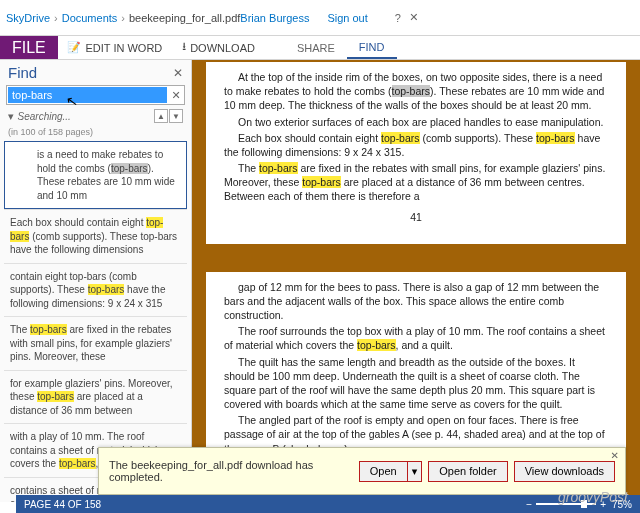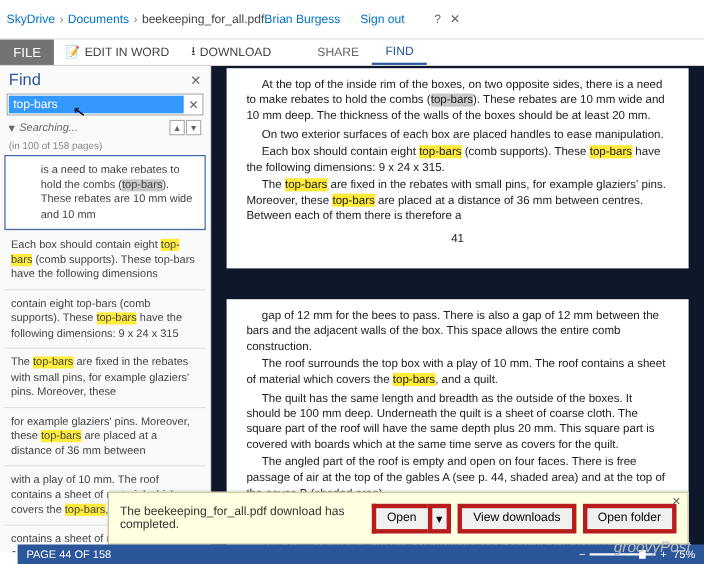--- a/index.html
+++ b/index.html
@@ -7,21 +7,21 @@
 
 .titlebar { height: 36px; background: #fff; border-bottom: 1px solid #d4d4d4; display: flex; align-items: center; padding: 12px 6px; color: #444; }
 .titlebar .bc { color: #0072c6; }
 .titlebar .sep { margin: 0 4px; color: #888; }
 .titlebar .spacer { flex: 1; text-align: center; color: #666; }
 .titlebar .user { color: #0072c6; margin-right: 18px; }
 .titlebar .signout { color: #0072c6; margin-right: 21px; }
 .titlebar .wbtn { width: 14px; text-align: center; color: #666; margin-left: 2px; }
 
 .toolbar { height: 24px; background: #fff; display: flex; align-items: stretch; border-bottom: 1px solid #d4d4d4; }
-.toolbar .file { background: #737373; color: #fff; padding: 0 12px; display: flex; align-items: center; font-size: 12px; }
+.toolbar .file { background: #701a75; color: #fff; padding: 0 12px; display: flex; align-items: center; font-size: 16px; }
 .toolbar .tbtn { padding: 0 10px; display: flex; align-items: center; color: #444; gap: 4px; }
 .toolbar .tbtn .ico { font-size: 11px; }
 .toolbar .rtabs { display: flex; margin-left: 20px; }
 .toolbar .rtab { padding: 0 12px; display: flex; align-items: center; color: #666; }
 .toolbar .rtab.active { color: #2b579a; border-bottom: 2px solid #2b579a; }
 
 .main { display: flex; height: 442px; }
 
 .findpane { width: 192px; border-right: 1px solid #d4d4d4; display: flex; flex-direction: column; background: #fafafa; }
 .findhdr { display: flex; align-items: center; padding: 4px 8px 2px; }
@@ -35,36 +35,36 @@
 .statusrow .nav { display: flex; gap: 1px; }
 .statusrow .nav span { border: 1px solid #ababab; width: 14px; height: 14px; font-size: 8px; display: flex; align-items: center; justify-content: center; background: #fff; }
 .countrow { padding: 0 8px 4px; font-size: 9px; color: #888; }
 
 .results { flex: 1; overflow: hidden; padding: 0 4px; }
 .result { border-top: 1px solid #e0e0e0; padding: 6px 6px; font-size: 10px; line-height: 1.35; color: #444; }
 .result.active { border: 1px solid #2b579a; background: #fff; padding-left: 32px; }
 .hl { background: #ffeb3b; }
 .hlsel { background: #c8c8c8; }
 
-.doc { flex: 1; overflow: hidden; position: relative; background: #0f172a; display:flex; flex-direction:column; align-items:center; }
+.doc { flex: 1; overflow: hidden; position: relative; background: #a16207; display:flex; flex-direction:column; align-items:center; }
 .page { background: #fff; width: 420px; padding: 8px 18px 14px; font-family: "Times New Roman", serif; font-size: 10.5px; line-height: 1.35; color: #222; margin-top:2px; }
 .page p { text-indent: 14px; margin: 0 0 2px; }
 .page .pn { text-align: center; margin: 6px 0; text-indent:0; }
 .page2 { margin-top: 28px; }
 
 .statusbar { position: absolute; bottom: 0; left: 16px; right: 0; height: 18px; background: #2b579a; color: #fff; display: flex; align-items: center; padding: 0 8px; font-size: 10px; }
 .statusbar .sp { flex: 1; }
 .statusbar .zoom { margin-left: 6px; }
 .statusbar .slider { width: 60px; height: 2px; background: #fff; margin: 0 4px; position: relative; }
 .statusbar .slider::after { content:""; position:absolute; left:45px; top:-3px; width:6px; height:8px; background:#fff; }
 
 .dlbar { position: absolute; bottom: 18px; left: 98px; right: 14px; background: #ffffe1; border: 1px solid #c0c0a0; height: 48px; display: flex; align-items: center; padding: 0 10px; font-size: 11px; color: #333; box-shadow: 0 -1px 3px rgba(0,0,0,.15); }
 .dlbar .msg { flex: 1; }
 .dlbar .btns { display: flex; gap: 6px; }
-.dlbar button { font-size: 11px; padding: 3px 10px; background: #f0f0f0; border: 4px solid #b91c1c; }
+.dlbar button { font-size: 11px; padding: 3px 10px; background: #f0f0f0; border: 1px solid #b91c1c; }
 .dlbar .splitbtn { display:flex; }
 .dlbar .splitbtn button:first-child { border-right:none; }
 .dlbar .splitbtn button:last-child { padding:3px 4px; }
 .dlbar .x { position: absolute; top: 2px; right: 6px; color: #666; font-size: 10px; }
 
 .watermark { position:absolute; bottom:8px; right:12px; color:#bbb; font-size:14px; font-style:italic; pointer-events:none; }
 .cursor { position:absolute; left:66px; top:93px; font-size:14px; color:#000; pointer-events:none; transform:rotate(-10deg); }
 </style>
 </head>
 <body>
@@ -148,22 +148,22 @@
 </div>
 
 <div class="dlbar">
   <span class="x">✕</span>
   <span class="msg">The beekeeping_for_all.pdf download has completed.</span>
   <div class="btns">
     <span class="splitbtn">
       <button>Open</button>
       <button>▾</button>
     </span>
+    <button>Open folder</button>
     <button>View downloads</button>
-    <button>Open folder</button>
   </div>
 </div>
 
 <div class="statusbar">
   <span>PAGE 44 OF 158</span>
   <span class="sp"></span>
   <span>−</span>
   <span class="slider"></span>
   <span>+</span>
   <span class="zoom">75%</span>

